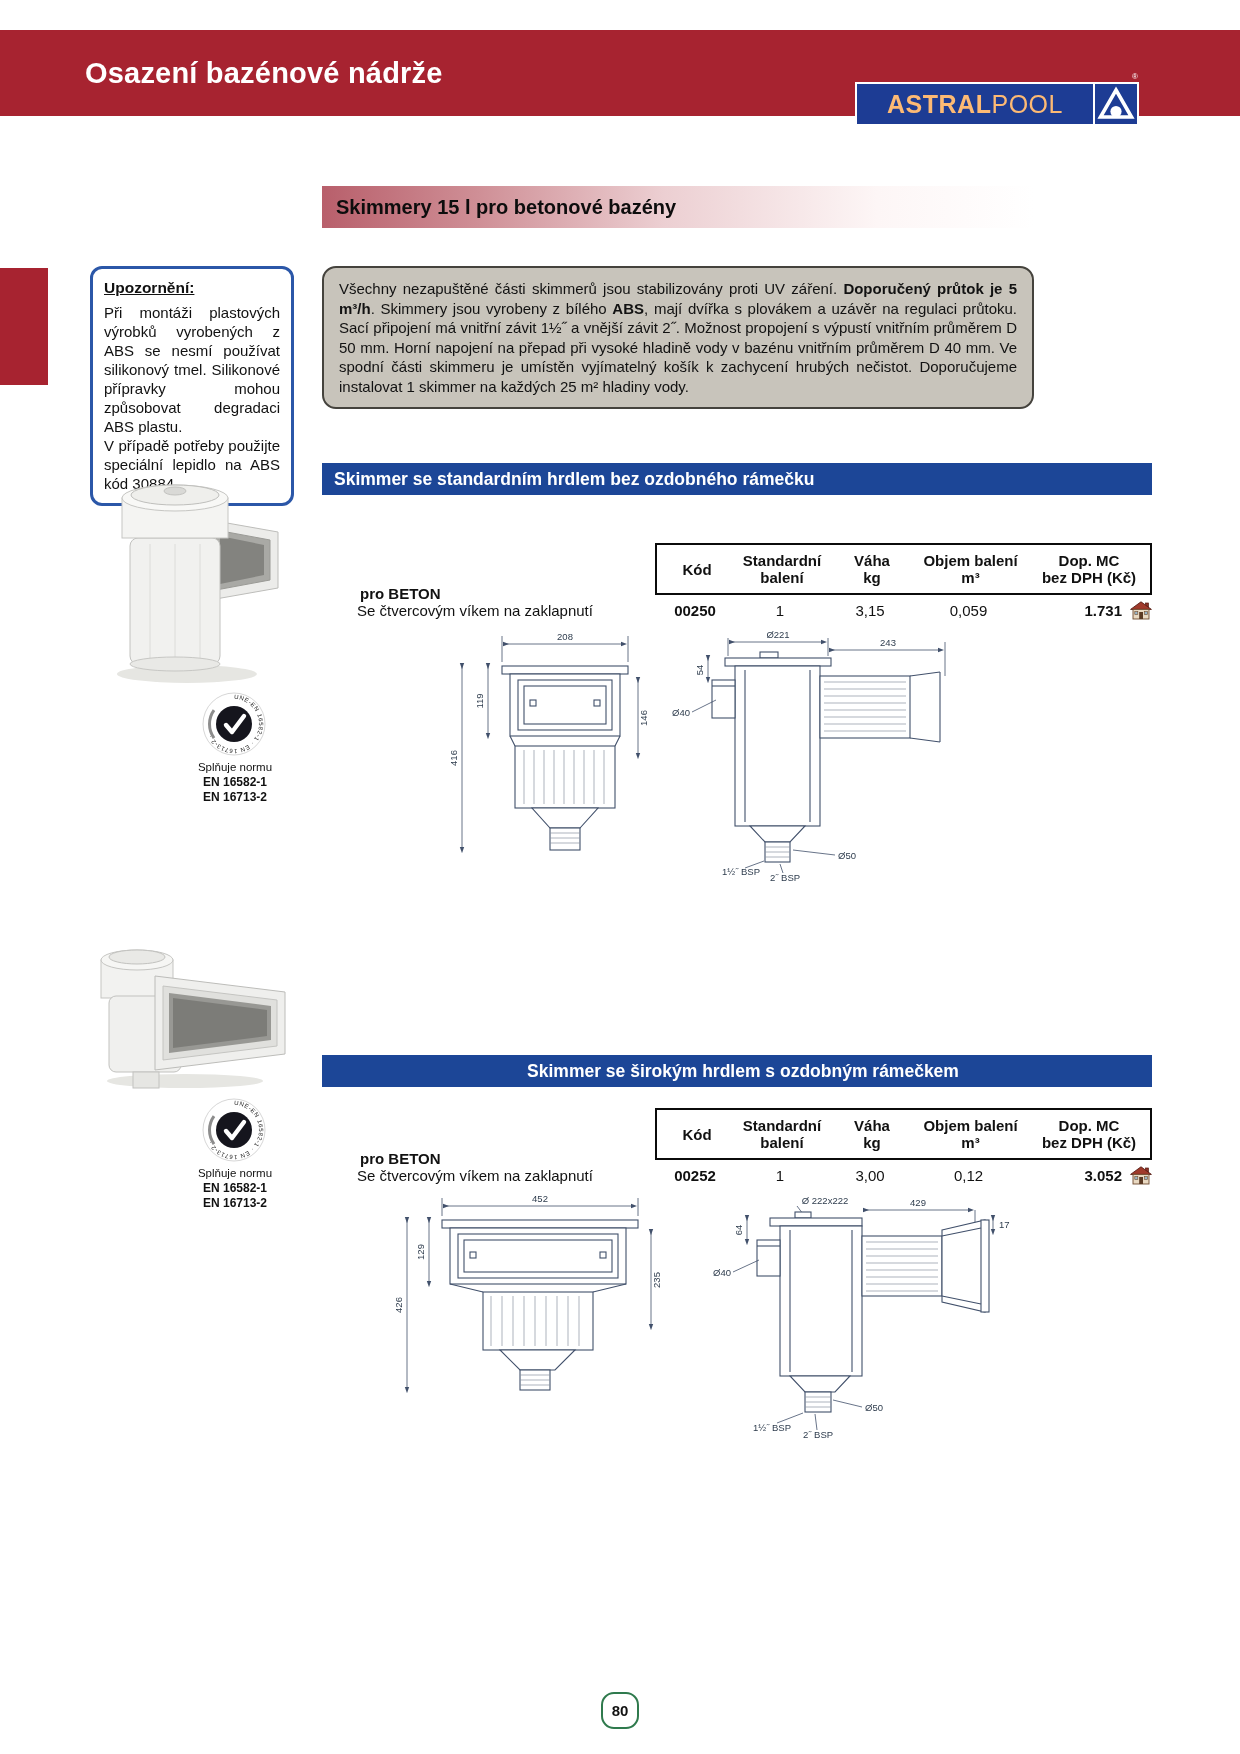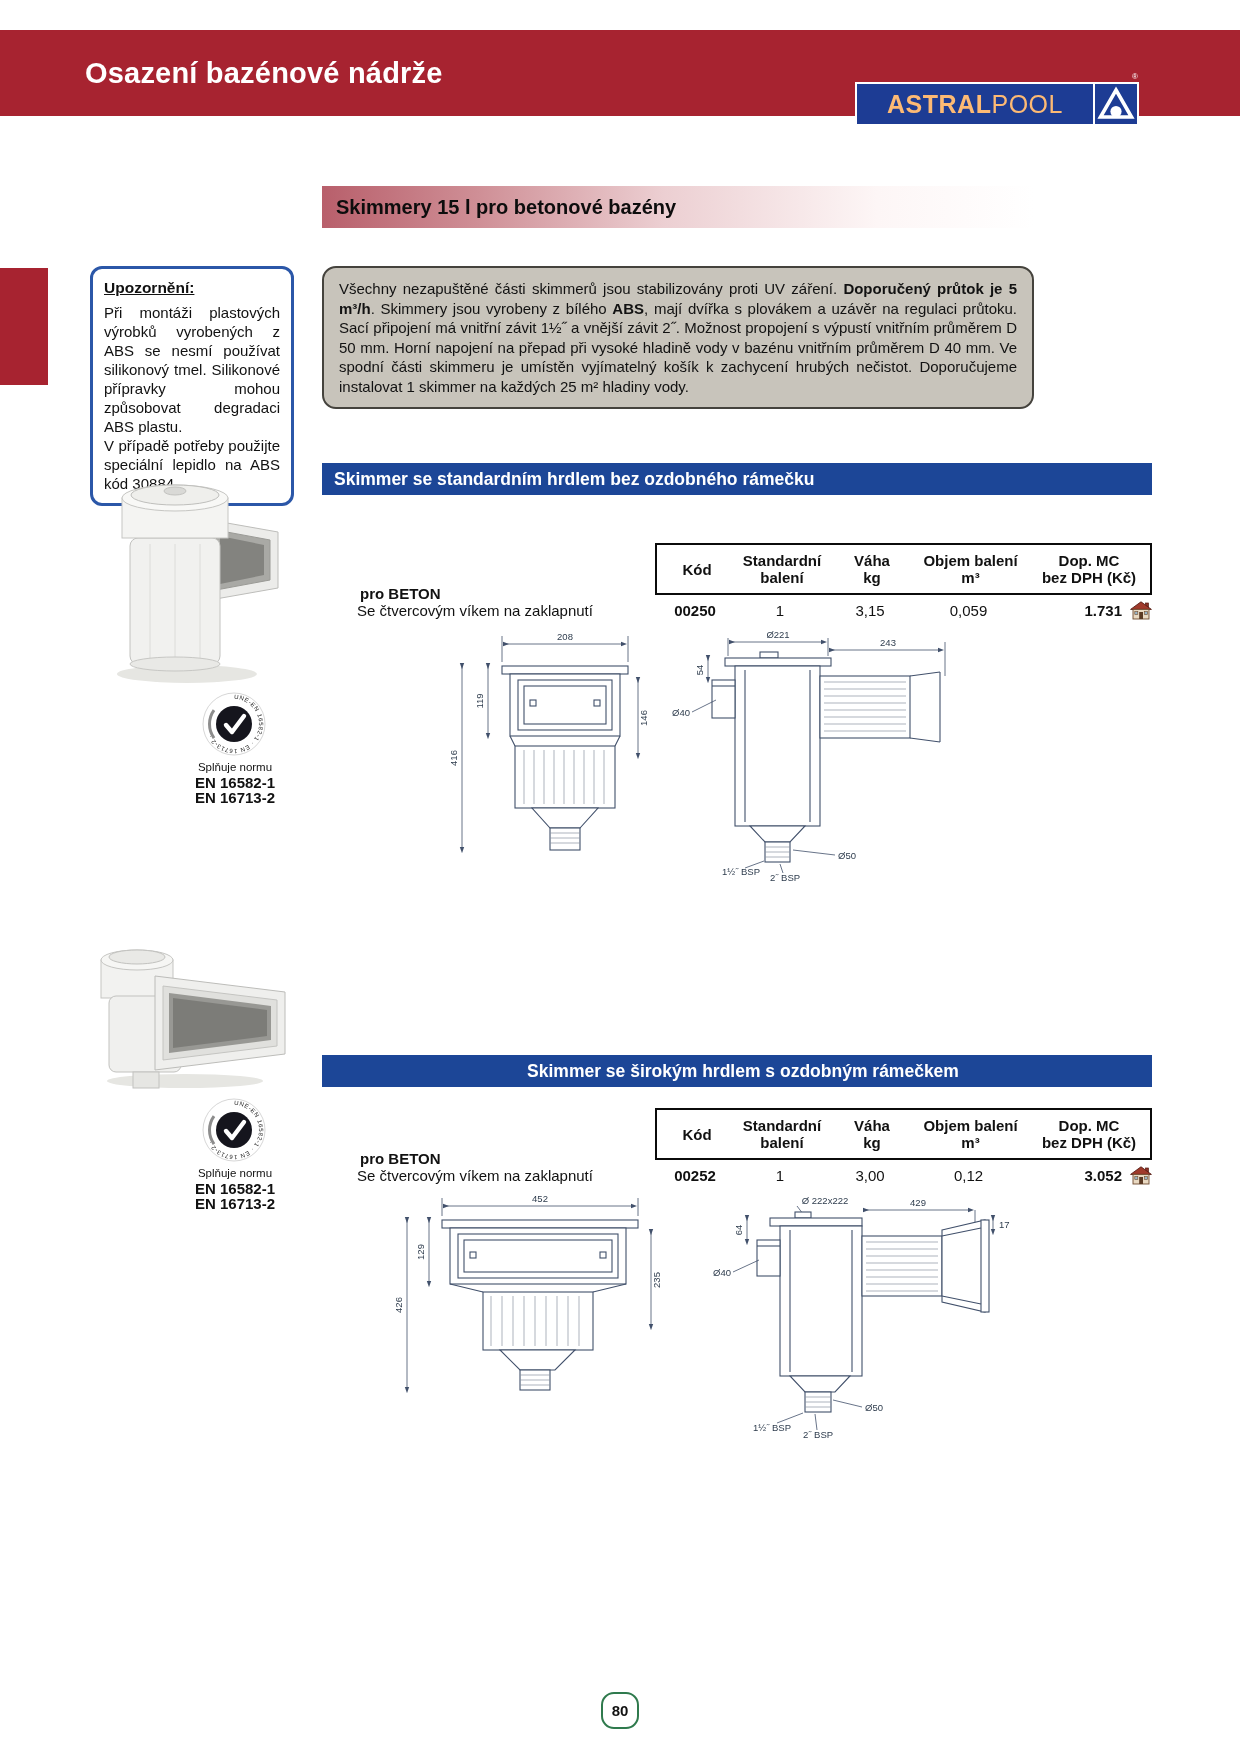--- a/index.html
+++ b/index.html
@@ -46,21 +46,21 @@
   .tgroup{position:absolute;left:38px;top:30px;font-weight:bold;margin-top:12px;}
   .trow-desc{position:absolute;left:35px;top:59px;}
   .tvals{position:absolute;left:333px;top:55px;width:497px;height:24px;display:grid;
       grid-template-columns:80px 90px 90px 107px 130px;align-items:center;}
   .tv{text-align:center;}
   .tv.kod{font-weight:bold;}
   .tv.price{display:flex;align-items:center;justify-content:flex-end;gap:8px;font-weight:bold;}
   
   .stamp{position:absolute;width:64px;height:64px;}
   .normtext{position:absolute;width:130px;text-align:center;font-size:11.5px;line-height:15px;}
-  .normtext .b{font-weight:bold;font-size:15px;}
+  .normtext .b{font-weight:bold;font-size:12px;}
   
   .drawing text{font-size:9.5px;fill:#2e3c4d;font-family:"Liberation Sans",sans-serif;}
   .drawing .ln{stroke:#41506b;stroke-width:1.1;fill:none;}
   .drawing .fill{fill:#fff;}
   .drawing .dim{stroke:#41506b;stroke-width:.8;fill:none;}
   .drawing .hatch{stroke:#8a93a0;stroke-width:.7;}
   
   .pagenum{position:absolute;left:601px;top:1692px;width:38px;height:37px;border:2.5px solid #2F7A4D;
       box-sizing:border-box;background:#fff;font-weight:bold;font-size:15px;display:flex;
       align-items:center;justify-content:center;border-radius:13px;}

